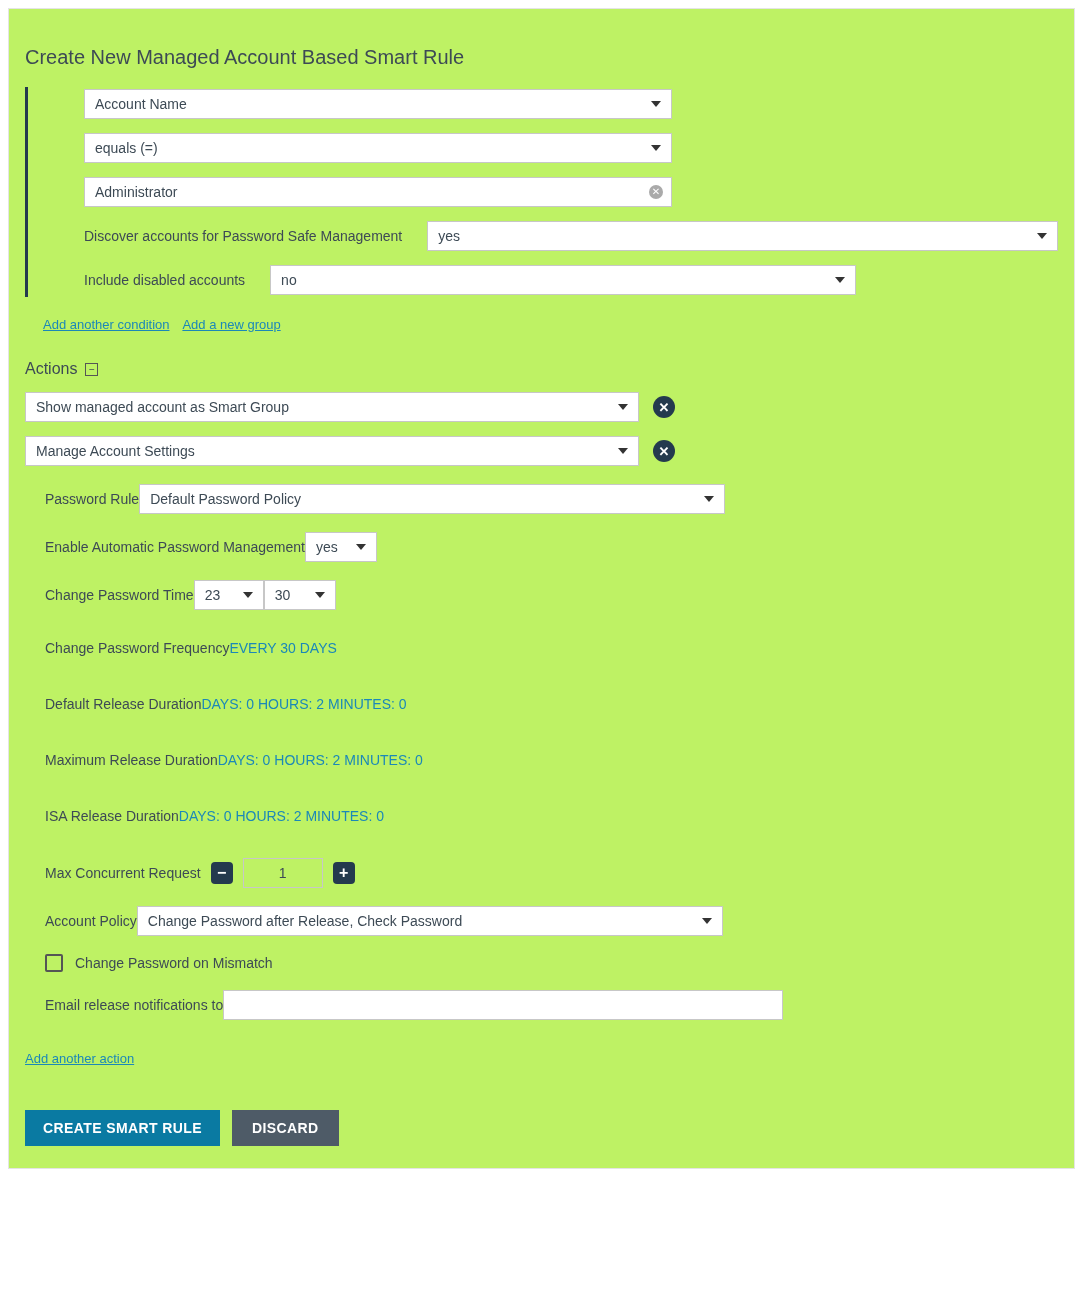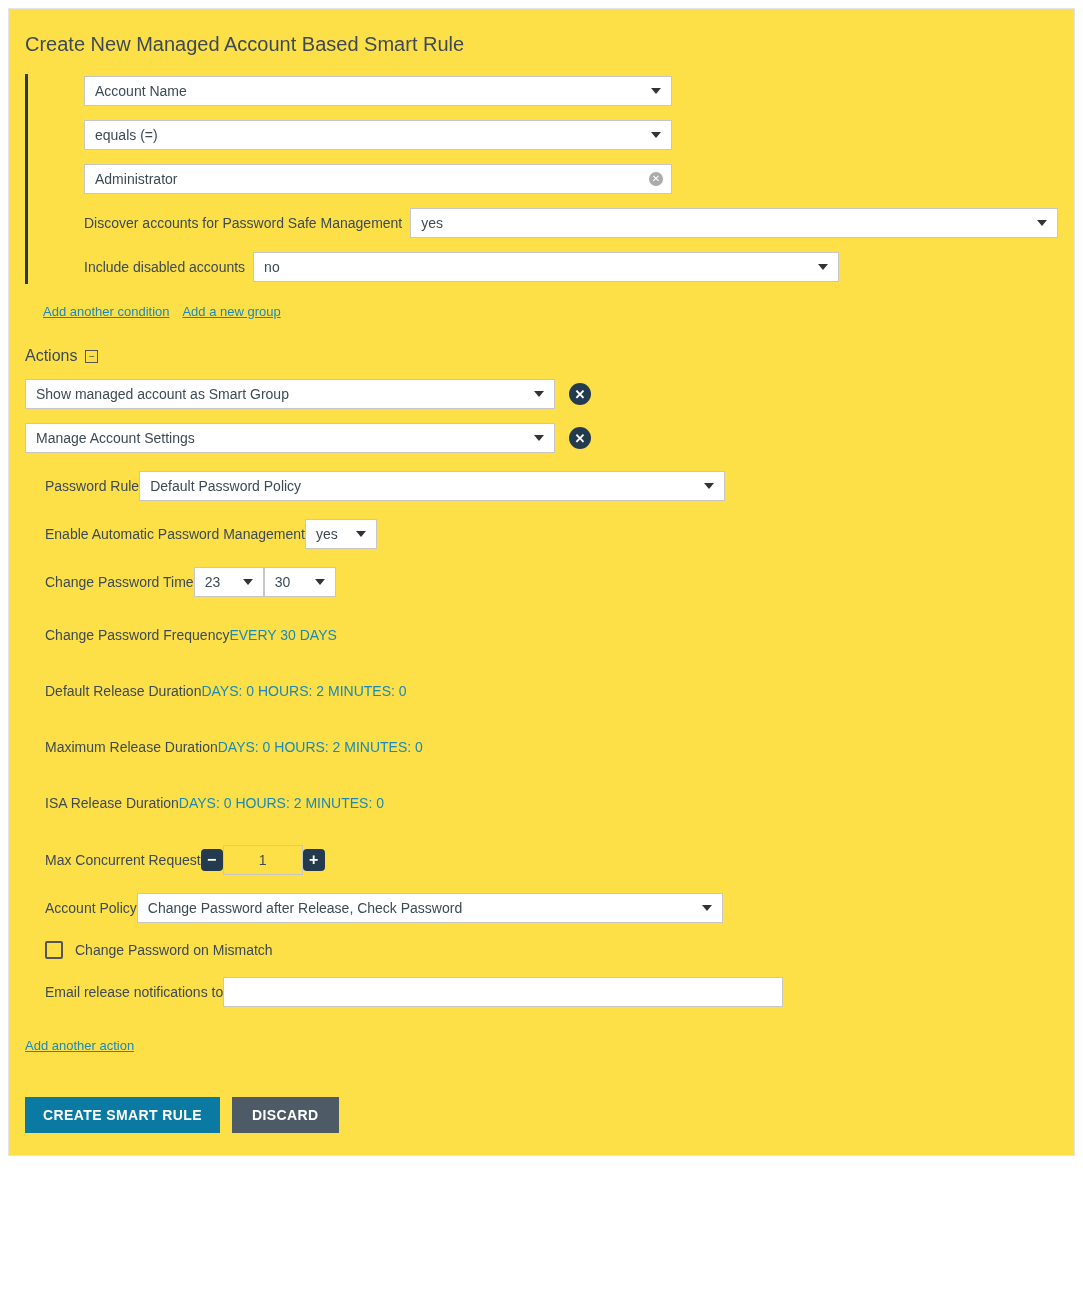--- a/index.html
+++ b/index.html
@@ -6,22 +6,22 @@
   body {
     margin: 0;
     padding: 8px;
     font-family: "Segoe UI", Tahoma, Arial, sans-serif;
     font-size: 14px;
     color: #333;
     background: #fff;
   }
   .card {
     border: 1px solid #e4e4e4;
-    padding: 18px 16px 22px 16px;
-    background: #fde047;
+    padding: 31px 16px 22px 16px;
+    background: #bef264;
   }
   h1.page-title {
     font-size: 20px;
     font-weight: 400;
     color: #3d4a55;
     margin: 6px 0 18px 0;
   }
   .condition-block {
     border-left: 3px solid #243a4e;
     padding: 2px 0 2px 56px;
@@ -66,21 +66,21 @@
     background: #aaa;
     color: #fff;
     font-size: 10px;
     line-height: 14px;
     text-align: center;
     cursor: pointer;
   }
   .row {
     display: flex;
     align-items: center;
-    gap: 8px;
+    gap: 25px;
     margin-top: 14px;
     text-align: right;
   }
   .row > label {
     color: #3d4a55;
     white-space: nowrap;
   }
   .links-row {
     margin: 20px 0 0 18px;
     font-size: 13px;
@@ -107,21 +107,21 @@
     justify-content: center;
     font-size: 10px;
     cursor: pointer;
   }
   .action-row {
     display: flex;
     align-items: center;
     gap: 14px;
     margin-bottom: 14px;
   }
-  .action-select { width: 530px; }
+  .action-select { width: 614px; }
   .remove-circle {
     width: 22px; height: 22px;
     border-radius: 50%;
     background: #243a4e;
     color: #fff;
     display: inline-flex;
     align-items: center;
     justify-content: center;
     cursor: pointer;
     font-size: 13px;
@@ -312,21 +312,21 @@
     <div class="settings-row" style="margin-top:40px">
       <label>Maximum Release Duration</label>
       <span class="link-value">DAYS: 0 HOURS: 2 MINUTES: 0</span>
     </div>
 
     <div class="settings-row" style="margin-top:40px">
       <label>ISA Release Duration</label>
       <span class="link-value">DAYS: 0 HOURS: 2 MINUTES: 0</span>
     </div>
 
-    <div class="settings-row" style="margin-top:34px">
+    <div class="settings-row" style="gap:10px;margin-top:34px">
       <label>Max Concurrent Request</label>
       <span class="sq-btn">
           <span>−</span>
         </span>
       <div class="num-field">1</div>
       <span class="sq-btn">
           <span>+</span>
         </span>
     </div>
 

